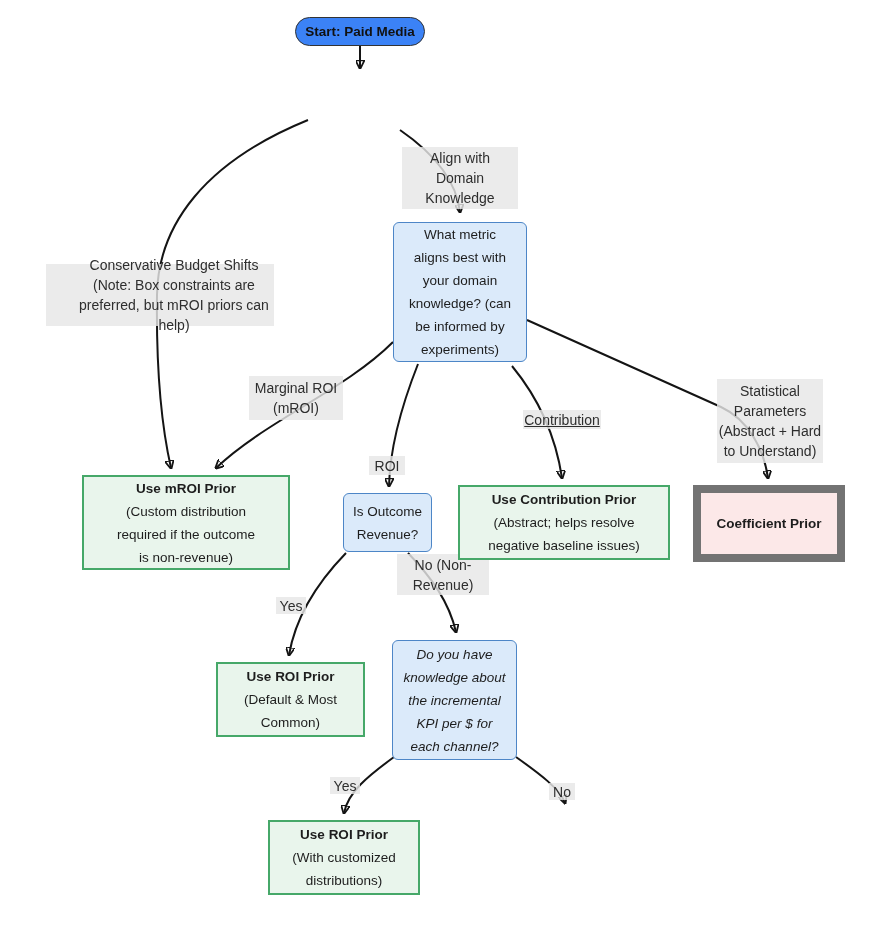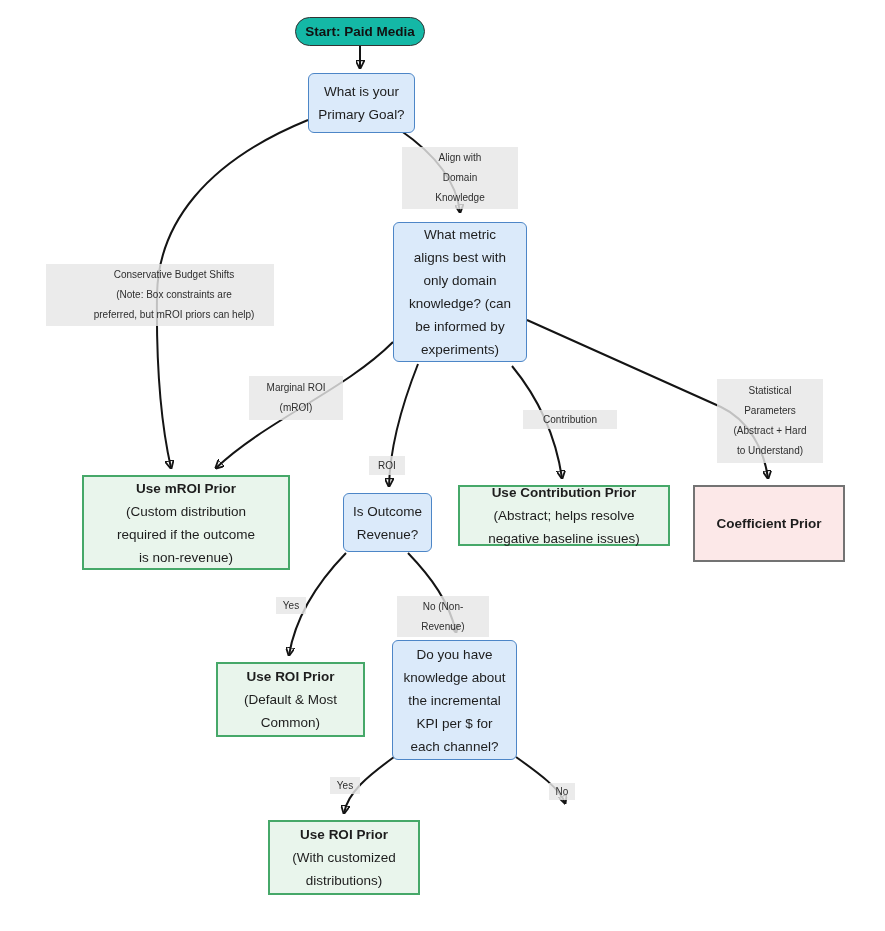--- a/index.html
+++ b/index.html
@@ -11,33 +11,33 @@
   #edges path { stroke:#141414; stroke-width:2; fill:none; }
 
   .node {
     position:absolute; box-sizing:border-box;
     display:flex; flex-direction:column; align-items:center; justify-content:center;
     text-align:center; font-size:13.5px; line-height:23px; color:#1d1d1d;
     white-space:pre-line; padding:2px 4px;
   }
   .q    { background:#dbeafa; border:1.7px solid #4d86c7; border-radius:6px; }
   .res  { background:#e9f5ec; border:2px solid #46a869; }
-  .warn { background:#fce8e8; border:2px solid #737373; }
+  .warn { background:#fce8e8; border:8px solid #737373; }
   .start-pill {
-    background:#14b8a6; border:1.6px solid #333333; border-radius:15px;
+    background:#3b82f6; border:1.6px solid #333333; border-radius:15px;
     font-weight:bold; font-size:13.5px; color:#111111;
   }
   .node .title { font-weight:bold; white-space:pre-line; }
   .node .desc  { white-space:pre-line; }
 
   .elabel {
     position:absolute; box-sizing:border-box;
     display:flex; align-items:center; justify-content:center;
     background:rgba(231,231,231,0.82); color:#2e2e2e;
-    font-size:10px; line-height:20px; text-align:center; white-space:pre-line;
+    font-size:14px; line-height:20px; text-align:center; white-space:pre-line;
   }
 </style>
 </head>
 <body>
 
 <div id="canvas">
 
   <svg id="edges" viewBox="0 0 885 931">
     <defs>
       <marker id="arr" viewBox="0 0 10 10" refX="8.5" refY="5" markerWidth="9" markerHeight="9" markerUnits="userSpaceOnUse" orient="auto">
@@ -59,70 +59,68 @@
 
   <div class="elabel" style="left:402px; top:147px; width:116px; height:62px;">Align with
 Domain
 Knowledge</div>
   <div class="elabel" style="left:46px; top:264px; width:228px; height:62px;padding-left:28px;">Conservative Budget Shifts
 (Note: Box constraints are
 preferred, but mROI priors can help)</div>
   <div class="elabel" style="left:249px; top:376px; width:94px; height:44px;">Marginal ROI
 (mROI)</div>
   <div class="elabel" style="left:369px; top:410px; width:36px; height:19px;margin-top:46px;">ROI</div>
-  <div class="elabel" style="left:523px; top:410px; width:94px; height:19px;">Contribution</div>
+  <div class="elabel" style="left:523px; top:410px; width:78px; height:19px;text-decoration:underline;">Contribution</div>
   <div class="elabel" style="left:717px; top:379px; width:106px; height:84px;">Statistical
 Parameters
 (Abstract + Hard
 to Understand)</div>
   <div class="elabel" style="left:276px; top:597px; width:30px; height:17px;">Yes</div>
-  <div class="elabel" style="left:397px; top:596px; width:92px; height:41px;">No (Non-
+  <div class="elabel" style="left:397px; top:554px; width:92px; height:41px;">No (Non-
 Revenue)</div>
   <div class="elabel" style="left:330px; top:777px; width:30px; height:17px;">Yes</div>
   <div class="elabel" style="left:549px; top:777px; width:26px; height:17px;margin-top:6px;">No</div>
 
   <div class="node start-pill" style="left:295px; top:17px; width:130px; height:29px;">Start: Paid Media</div>
 
-  <div class="node q" style="left:308px; top:73px; width:107px; height:60px;">What is your
-Primary Goal?</div>
 
   <div class="node q" style="left:393px; top:222px; width:134px; height:140px;">What metric
 aligns best with
-only domain
+your domain
 knowledge? (can
 be informed by
 experiments)</div>
 
   <div class="node res" style="left:82px; top:475px; width:208px; height:95px;">
     <span class="title">Use mROI Prior</span>
     <span class="desc">(Custom distribution
 required if the outcome
 is non-revenue)</span>
   </div>
 
   <div class="node q" style="left:343px; top:493px; width:89px; height:59px;">Is Outcome
 Revenue?</div>
 
-  <div class="node res" style="left:458px; top:485px; width:212px; height:61px;">
+  <div class="node res" style="left:458px; top:485px; width:212px; height:75px;">
     <span class="title">Use Contribution Prior</span>
     <span class="desc">(Abstract; helps resolve
 negative baseline issues)</span>
   </div>
 
   <div class="node warn" style="left:693px; top:485px; width:152px; height:77px;">
     <span class="title">Coefficient Prior</span>
   </div>
 
   <div class="node res" style="left:216px; top:662px; width:149px; height:75px;">
     <span class="title">Use ROI Prior</span>
     <span class="desc">(Default &amp; Most
 Common)</span>
   </div>
 
-  <div class="node q" style="left:392px; top:640px; width:125px; height:120px;">Do you have
+  <div class="node q" style="left:392px; top:640px; width:125px; height:120px;font-style:italic;">Do you have
 knowledge about
 the incremental
 KPI per $ for
 each channel?</div>
 
   <div class="node res" style="left:268px; top:820px; width:152px; height:75px;">
     <span class="title">Use ROI Prior</span>
     <span class="desc">(With customized
 distributions)</span>
   </div>

